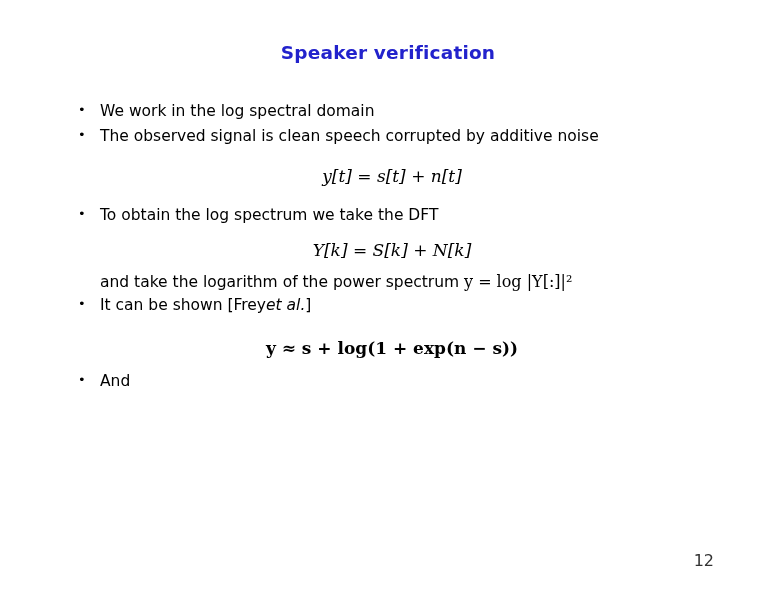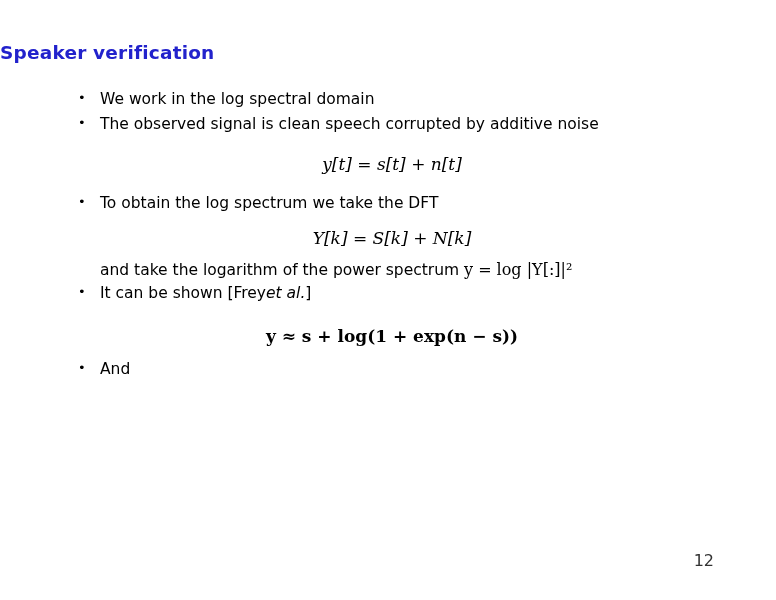--- a/index.html
+++ b/index.html
@@ -19,29 +19,29 @@
     position: relative;
     width: 776px;
     height: 600px;
     box-sizing: border-box;
   }
   .slide-title {
     position: absolute;
     top: 42px;
     left: 0;
     width: 776px;
-    text-align: left;
+    text-align: center;
     color: #2222cc;
     font-weight: bold;
     font-size: 18.5px;
     letter-spacing: 0.2px;
   }
   .body-block {
     position: absolute;
-    top: 88px;
+    top: 100px;
     left: 72px;
     width: 640px;
   }
   ul.bullets {
     list-style: none;
     margin: 0;
     padding: 0;
   }
   li.bullet {
     position: relative;

